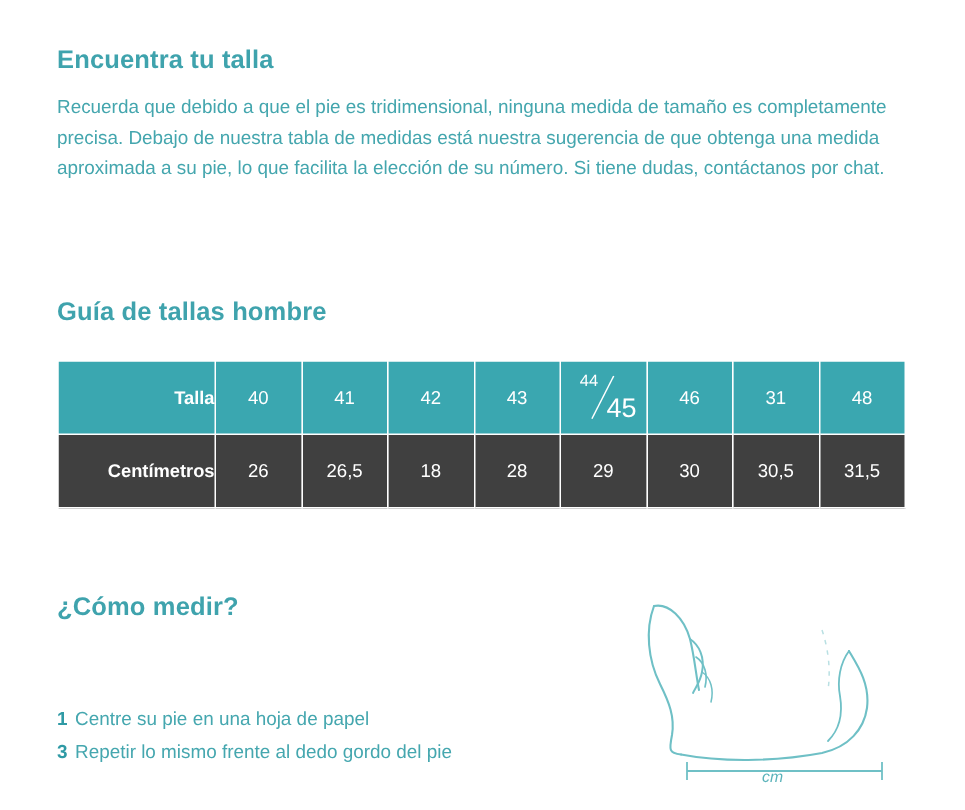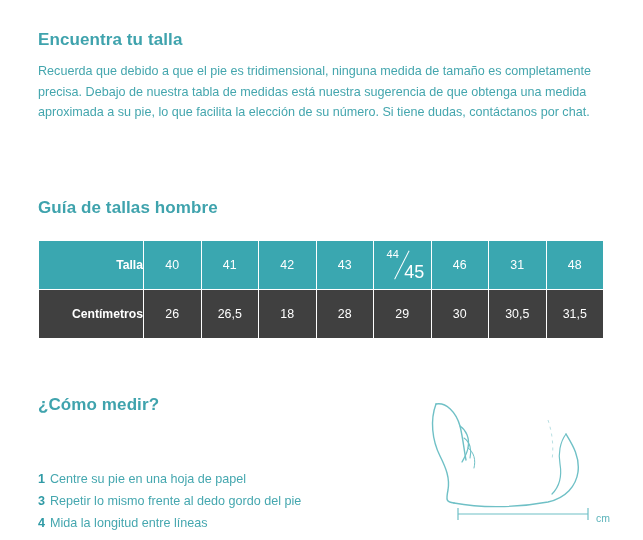--- a/index.html
+++ b/index.html
@@ -147,23 +147,24 @@
     height: 140px;
   }
   .figure svg {
     display: block;
   }
   .cm-label {
     position: absolute;
     left: 0;
     top: 122px;
     width: 190px;
-    text-align: right;
+    text-align: center;
     font-size: 10.5px;
     color: #5bb3ba;
+    font-style: italic;
   }
 </style>
 </head>
 <body>
 
 <div class="page">
 
   <h1 class="section-title intro-title">Encuentra tu talla</h1>
 
   <div class="intro-paragraph">
@@ -209,23 +210,20 @@
 
   <h1 class="section-title howto-title">¿Cómo medir?</h1>
 
   <div class="steps">
     <div class="step">
       <span class="num">1</span><span>Centre su pie en una hoja de papel</span>
     </div>
     <div class="step">
       <span class="num">3</span><span>Repetir lo mismo frente al dedo gordo del pie</span>
     </div>
-    <div class="step">
-      <span class="num">4</span><span>Mida la longitud entre líneas</span>
-    </div>
   </div>
 
   <div class="figure">
     <svg width="190" height="140" viewBox="0 0 190 140" fill="none">
 
       <path d="M16 14 C10 30, 12 50, 20 66 C26 78, 30 88, 28 100 C26 110, 26 112, 34 113" stroke="#6fc0c6" stroke-width="1.4" fill="none" stroke-linecap="round"></path>
       <path d="M16 14 C26 12, 36 22, 40 36 C43 48, 44 60, 46 70" stroke="#6fc0c6" stroke-width="1.4" fill="none" stroke-linecap="round"></path>
 
       <path d="M40 36 C46 40, 50 48, 48 58 C47 64, 44 68, 42 72" stroke="#6fc0c6" stroke-width="1.3" fill="none" stroke-linecap="round"></path>
       <path d="M44 48 C50 52, 52 60, 50 68" stroke="#6fc0c6" stroke-width="1.1" fill="none" stroke-linecap="round"></path>

